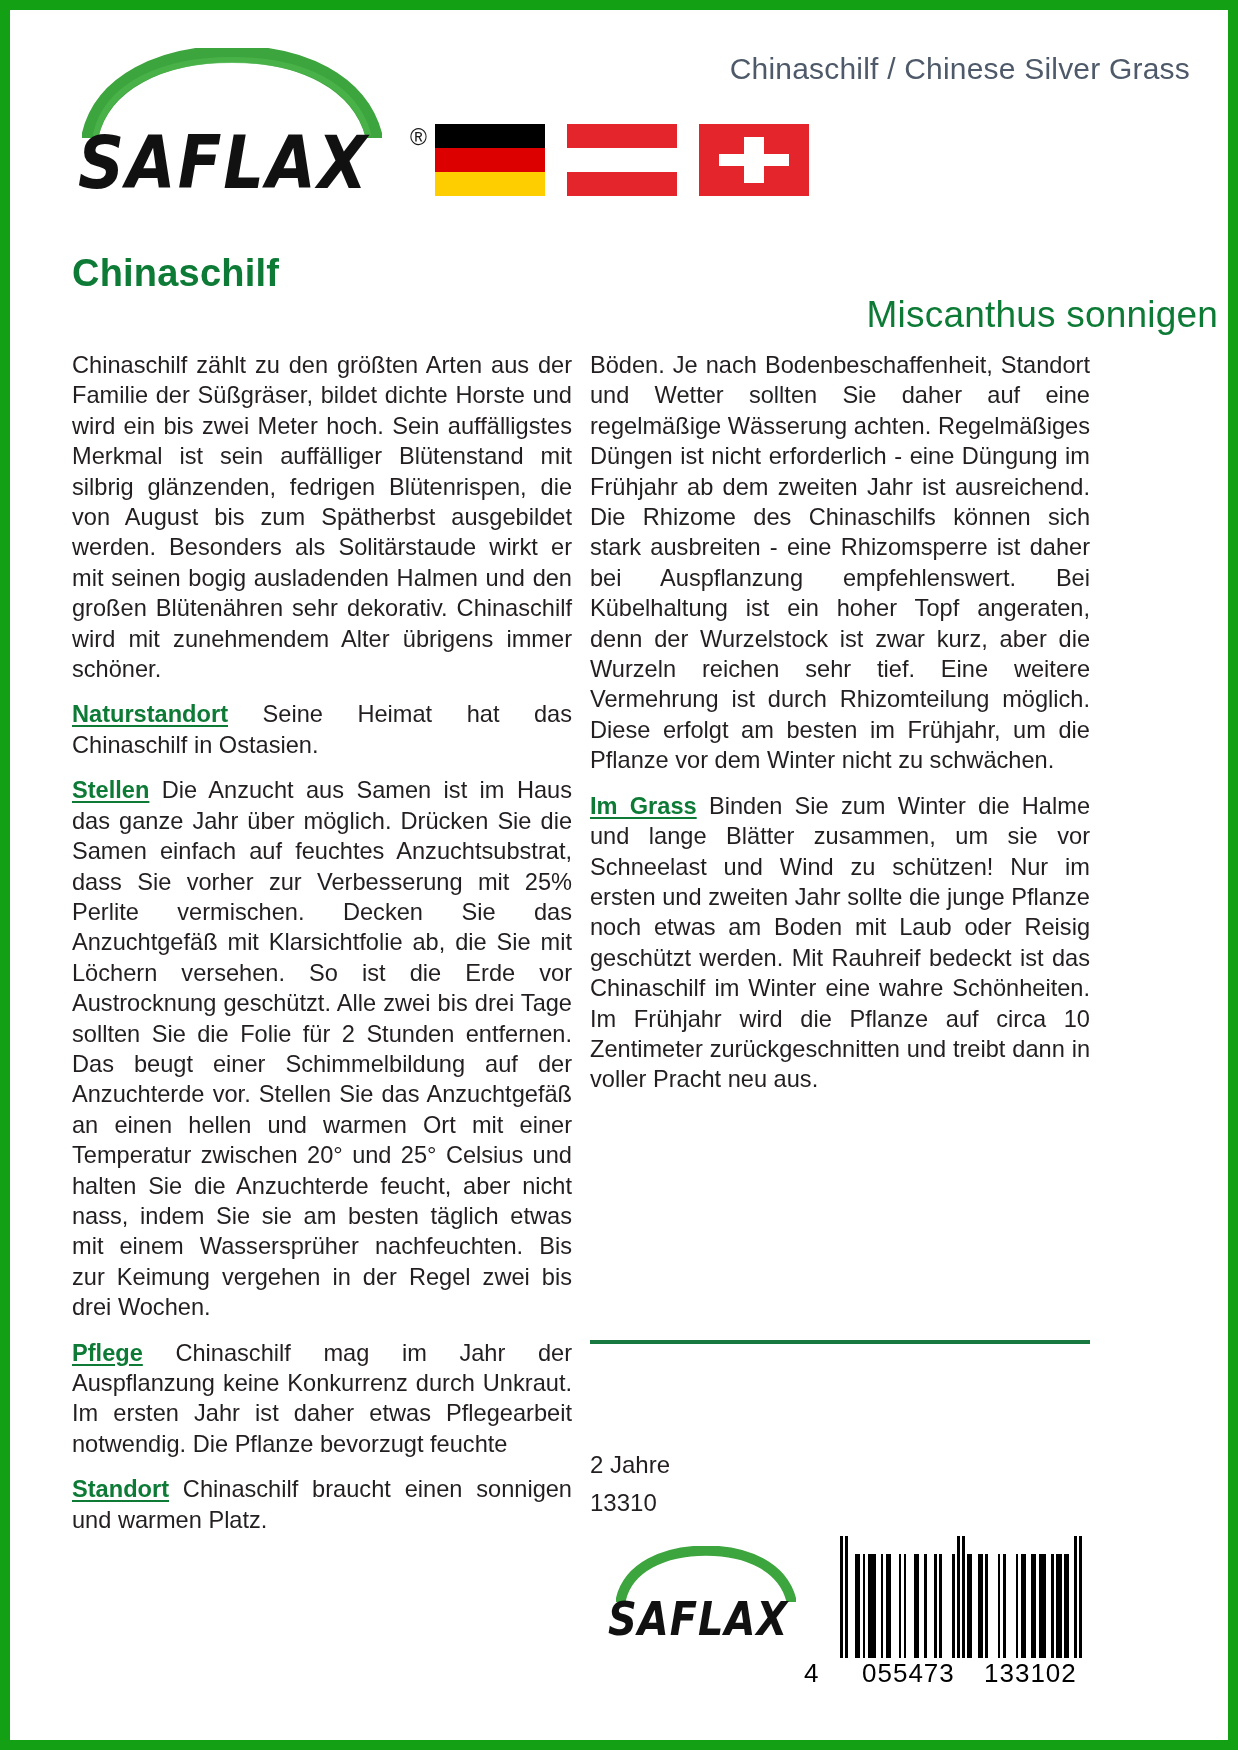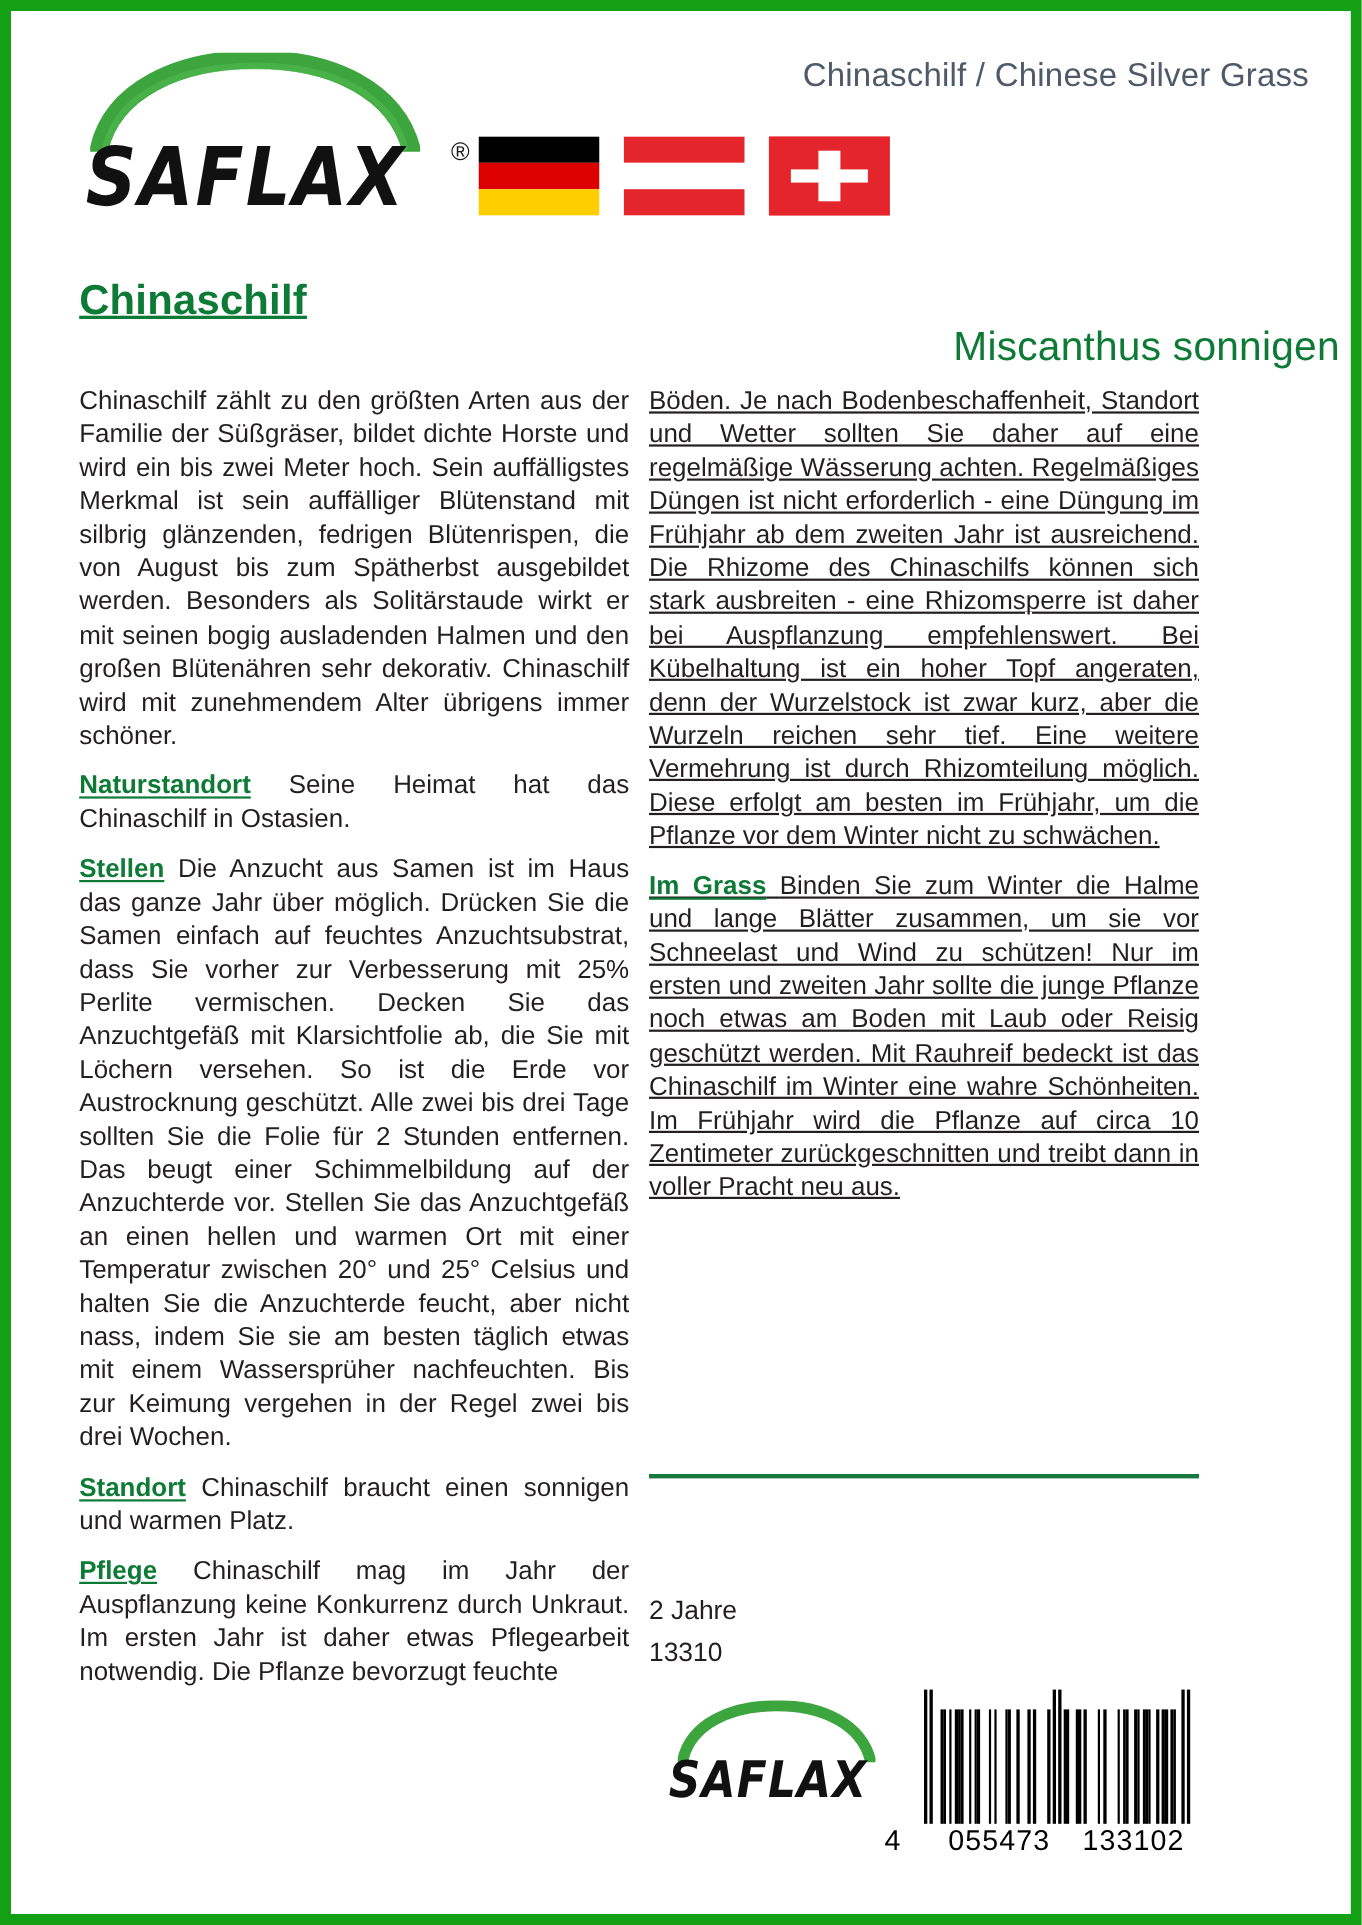--- a/index.html
+++ b/index.html
@@ -85,42 +85,41 @@
   .flag-ch .cross-h { position:absolute; left:18%; top:41%; width:64%; height:18%; background:#ffffff; }
 
   
   .title-de {
     position: absolute;
     left: 52px; top: 232px;
     font-size: 38px;
     font-weight: 700;
     color: #0d7a36;
     letter-spacing: 0.2px;
-    text-decoration: underline;
   }
   .title-latin {
     position: absolute;
     right: 20px; top: 274px;
     font-size: 37px;
     color: #0d7a36;
     letter-spacing: 0.2px;
   }
 
   
   .col {
     position: absolute;
     top: 330px;
     width: 500px;
     font-size: 23.6px;
     line-height: 30.4px;
     color: #231f20;
     text-align: justify;
   }
   .col-left  { left: 52px; }
-  .col-right { left: 570px; text-decoration: underline; }
+  .col-right { left: 570px; }
 
   .col p { margin: 0 0 15px 0; }
   .col p:last-child { margin-bottom: 0; }
   .sec-head {
     color: #0d7a36;
     font-weight: 700;
     text-decoration: underline;
     text-underline-offset: 3px;
   }
 
@@ -231,27 +230,27 @@
         <span class="sec-head">Naturstandort</span>
         <span>Seine Heimat hat das Chinaschilf in Ostasien.</span>
       </p>
 
       <p>
         <span class="sec-head">Stellen</span>
         <span>Die Anzucht aus Samen ist im Haus das ganze Jahr über möglich. Drücken Sie die Samen einfach auf feuchtes Anzuchtsubstrat, dass Sie vorher zur Verbesserung mit 25% Perlite vermischen. Decken Sie das Anzuchtgefäß mit Klarsichtfolie ab, die Sie mit Löchern versehen. So ist die Erde vor Austrocknung geschützt. Alle zwei bis drei Tage sollten Sie die Folie für 2 Stunden entfernen. Das beugt einer Schimmelbildung auf der Anzuchterde vor. Stellen Sie das Anzuchtgefäß an einen hellen und warmen Ort mit einer Temperatur zwischen 20° und 25° Celsius und halten Sie die Anzuchterde feucht, aber nicht nass, indem Sie sie am besten täglich etwas mit einem Wassersprüher nachfeuchten. Bis zur Keimung vergehen in der Regel zwei bis drei Wochen.</span>
       </p>
 
       <p>
+        <span class="sec-head">Pflege</span>
+        <span>Chinaschilf mag im Jahr der Auspflanzung keine Konkurrenz durch Unkraut. Im ersten Jahr ist daher etwas Pflegearbeit notwendig. Die Pflanze bevorzugt feuchte</span>
+      </p>
+
+      <p>
         <span class="sec-head">Standort</span>
         <span>Chinaschilf braucht einen sonnigen und warmen Platz.</span>
-      </p>
-
-      <p>
-        <span class="sec-head">Pflege</span>
-        <span>Chinaschilf mag im Jahr der Auspflanzung keine Konkurrenz durch Unkraut. Im ersten Jahr ist daher etwas Pflegearbeit notwendig. Die Pflanze bevorzugt feuchte</span>
       </p>
     </div>
 
     <div class="col col-right">
       <p>
         <span>Böden. Je nach Bodenbeschaffenheit, Standort und Wetter sollten Sie daher auf eine regelmäßige Wässerung achten. Regelmäßiges Düngen ist nicht erforderlich - eine Düngung im Frühjahr ab dem zweiten Jahr ist ausreichend. Die Rhizome des Chinaschilfs können sich stark ausbreiten - eine Rhizomsperre ist daher bei Auspflanzung empfehlenswert. Bei Kübelhaltung ist ein hoher Topf angeraten, denn der Wurzelstock ist zwar kurz, aber die Wurzeln reichen sehr tief. Eine weitere Vermehrung ist durch Rhizomteilung möglich. Diese erfolgt am besten im Frühjahr, um die Pflanze vor dem Winter nicht zu schwächen.</span>
       </p>
 
       <p>
         <span class="sec-head">Im Grass</span>

